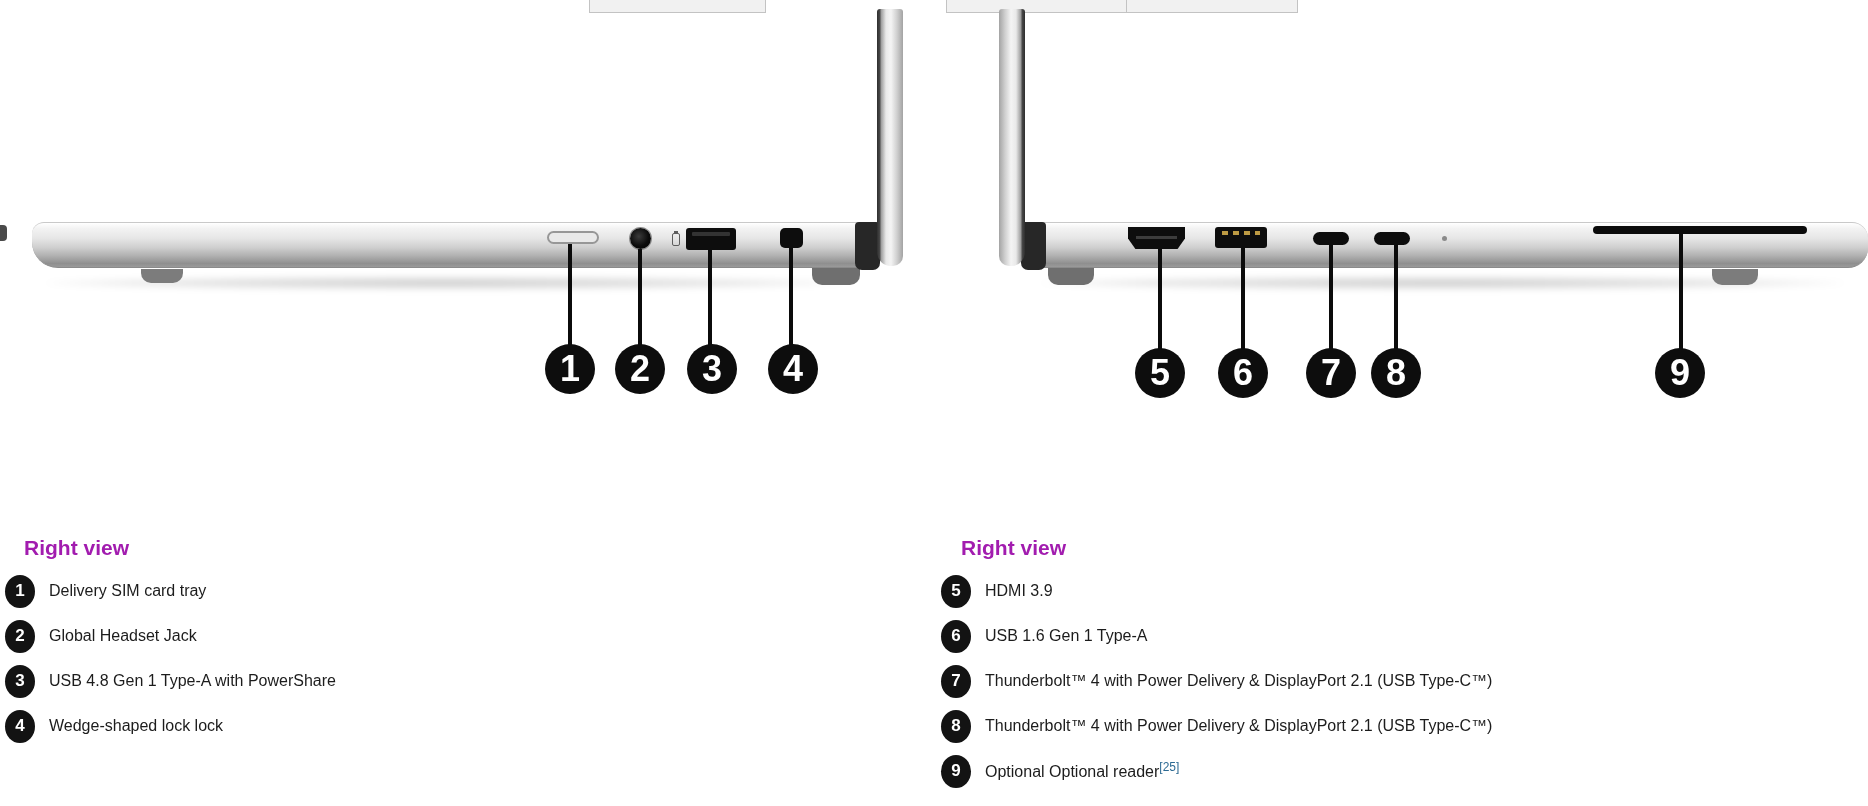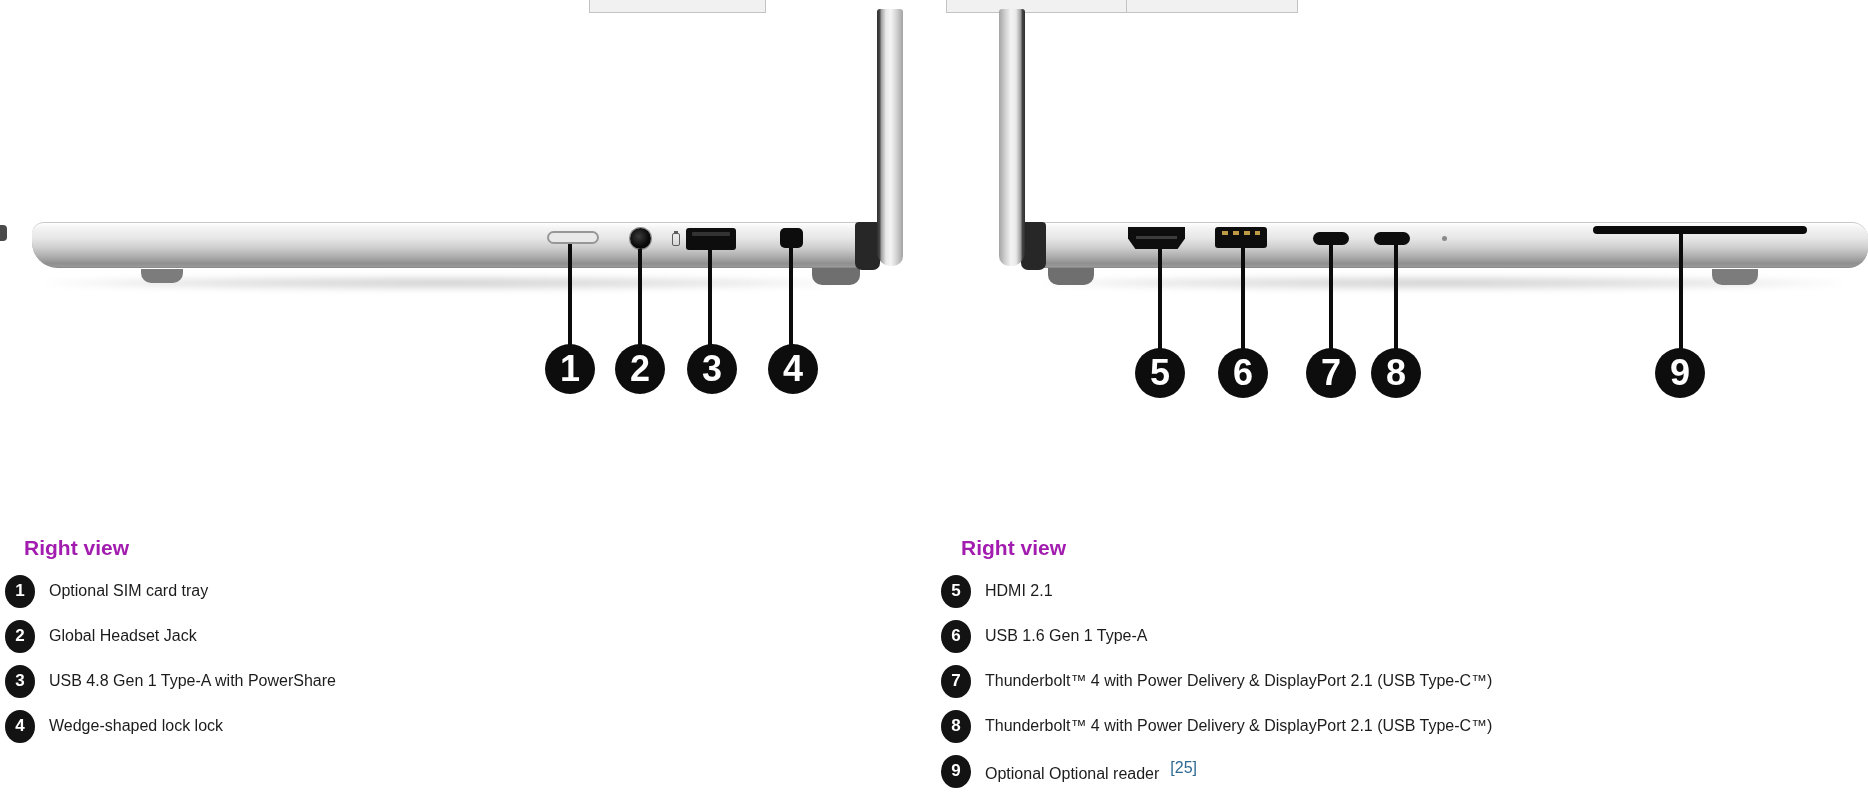--- a/index.html
+++ b/index.html
@@ -75,21 +75,21 @@
 
   
   .lheading{position:absolute;top:536px;font-size:21px;font-weight:700;color:#a21caf;}
   .hR{left:24px;} .hL{left:961px;}
   .legend{position:absolute;top:574px;}
   .legR{left:5px;} .legL{left:941px;}
   .lrow{display:flex;align-items:center;height:34px;margin-bottom:11px;}
   .lnum{flex:0 0 auto;width:30px;height:33px;border-radius:50%;background:#131313;color:#fff;
         display:flex;align-items:center;justify-content:center;font-size:17px;font-weight:700;}
   .llabel{margin-left:14px;font-size:16px;color:#1c1c1c;white-space:nowrap;}
-  .fnote{font-size:16px;color:#2d6a93;vertical-align:super;margin-left:11px;cursor:pointer;}
+  .fnote{font-size:12px;color:#2d6a93;vertical-align:super;margin-left:0;cursor:pointer;}
 </style>
 </head>
 <body>
 
 <div class="stage">
 
   <div class="topbox tb1"></div>
   <div class="topbox tb2"></div>
   <div class="topbox tb3"></div>
 
@@ -165,40 +165,40 @@
         <span>9</span>
       </div>
   </div>
 
   <div class="lheading hR">Right view</div>
   <div class="lheading hL">Right view</div>
 
   <div class="legend legR">
     <div class="lrow">
       <span class="lnum">1</span>
-      <span class="llabel">Optional SIM card tray</span>
+      <span class="llabel">Delivery SIM card tray</span>
     </div>
     <div class="lrow">
       <span class="lnum">2</span>
       <span class="llabel">Global Headset Jack</span>
     </div>
     <div class="lrow">
       <span class="lnum">3</span>
       <span class="llabel">USB 4.8 Gen 1 Type-A with PowerShare</span>
     </div>
     <div class="lrow">
       <span class="lnum">4</span>
       <span class="llabel">Wedge-shaped lock lock</span>
     </div>
   </div>
 
   <div class="legend legL">
     <div class="lrow">
       <span class="lnum">5</span>
-      <span class="llabel">HDMI 2.1</span>
+      <span class="llabel">HDMI 3.9</span>
     </div>
     <div class="lrow">
       <span class="lnum">6</span>
       <span class="llabel">USB 1.6 Gen 1 Type-A</span>
     </div>
     <div class="lrow">
       <span class="lnum">7</span>
       <span class="llabel">Thunderbolt™ 4 with Power Delivery &amp; DisplayPort 2.1 (USB Type-C™)</span>
     </div>
     <div class="lrow">

